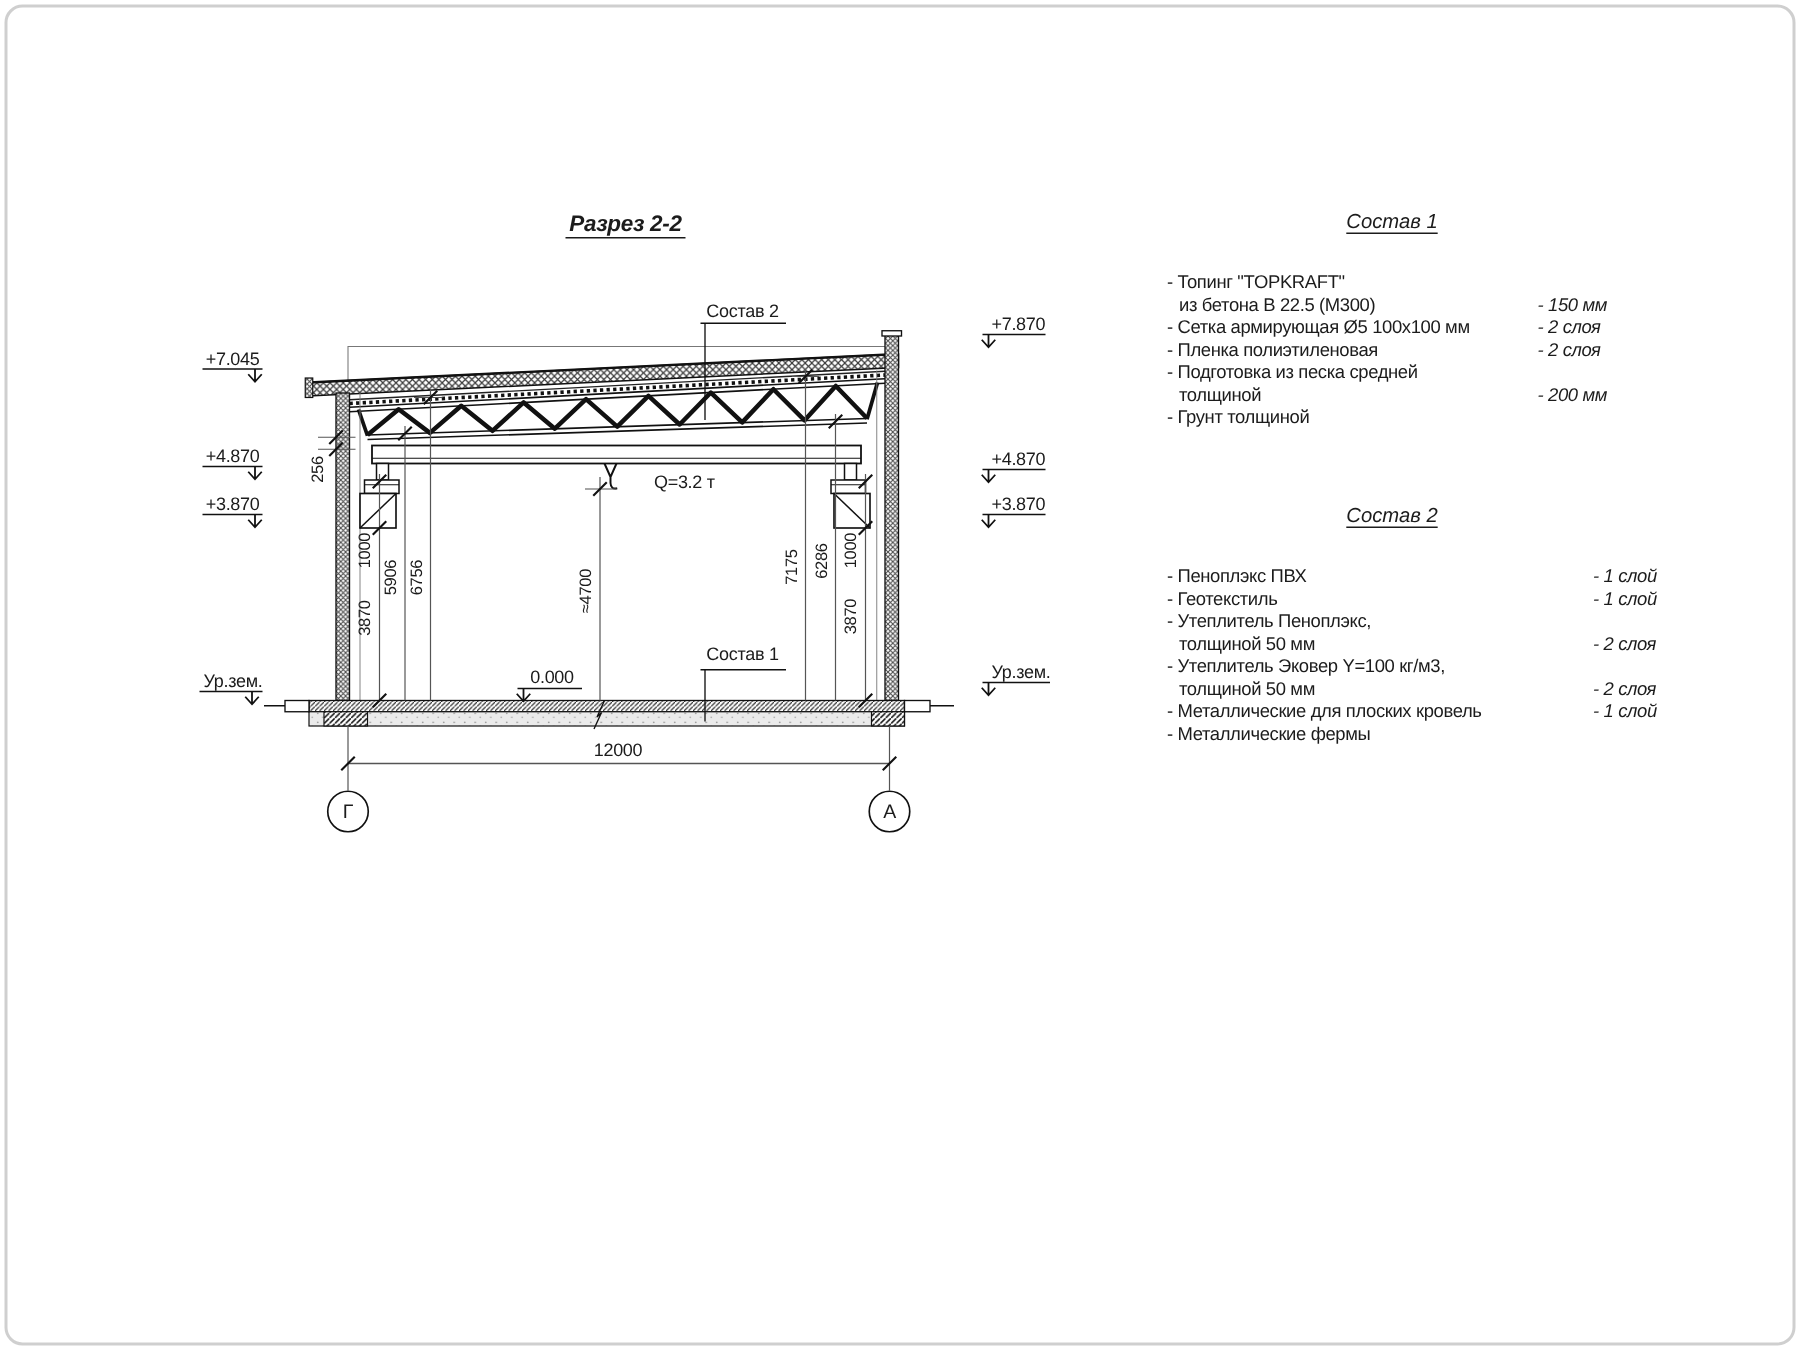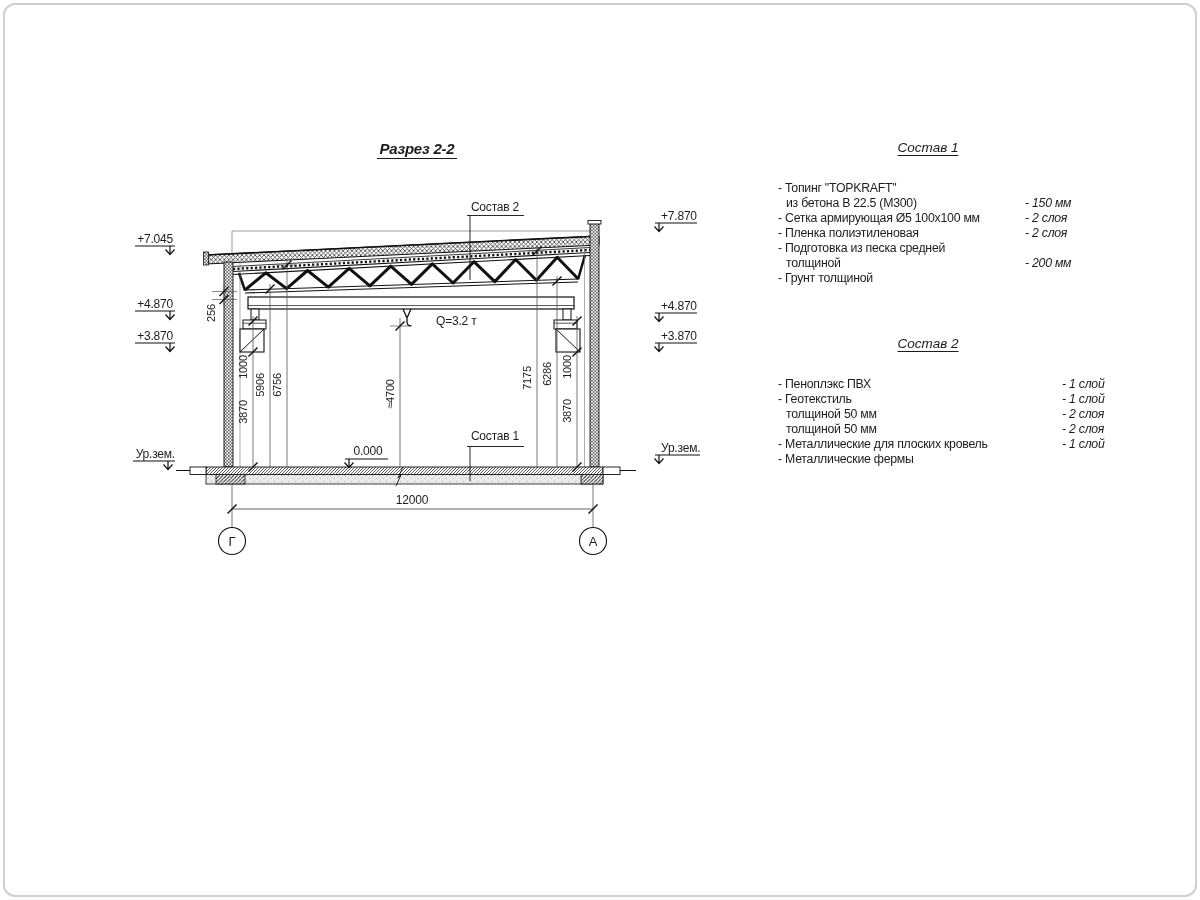--- a/index.html
+++ b/index.html
@@ -231,21 +231,23 @@
     <div class="row"><span class="txt">- Грунт толщиной</span><span class="val"></span></div>
   </div>
 </div>
 
 
 <div class="list list2" style="left:763px;top:336px;">
   <div class="list-title">Состав 2</div>
   <div class="rows">
     <div class="row"><span class="txt">- Пеноплэкс ПВХ</span><span class="val">- 1 слой</span></div>
     <div class="row"><span class="txt">- Геотекстиль</span><span class="val">- 1 слой</span></div>
+    <div class="row"><span class="txt">- Утеплитель Пеноплэкс,</span><span class="val"></span></div>
     <div class="row cont"><span class="txt">толщиной 50 мм</span><span class="val">- 2 слоя</span></div>
+    <div class="row"><span class="txt">- Утеплитель Эковер Y=100 кг/м3,</span><span class="val"></span></div>
     <div class="row cont"><span class="txt">толщиной 50 мм</span><span class="val">- 2 слоя</span></div>
     <div class="row"><span class="txt">- Металлические для плоских кровель</span><span class="val">- 1 слой</span></div>
     <div class="row"><span class="txt">- Металлические фермы</span><span class="val"></span></div>
   </div>
 </div>
 
 
 
 
 </body></html>

